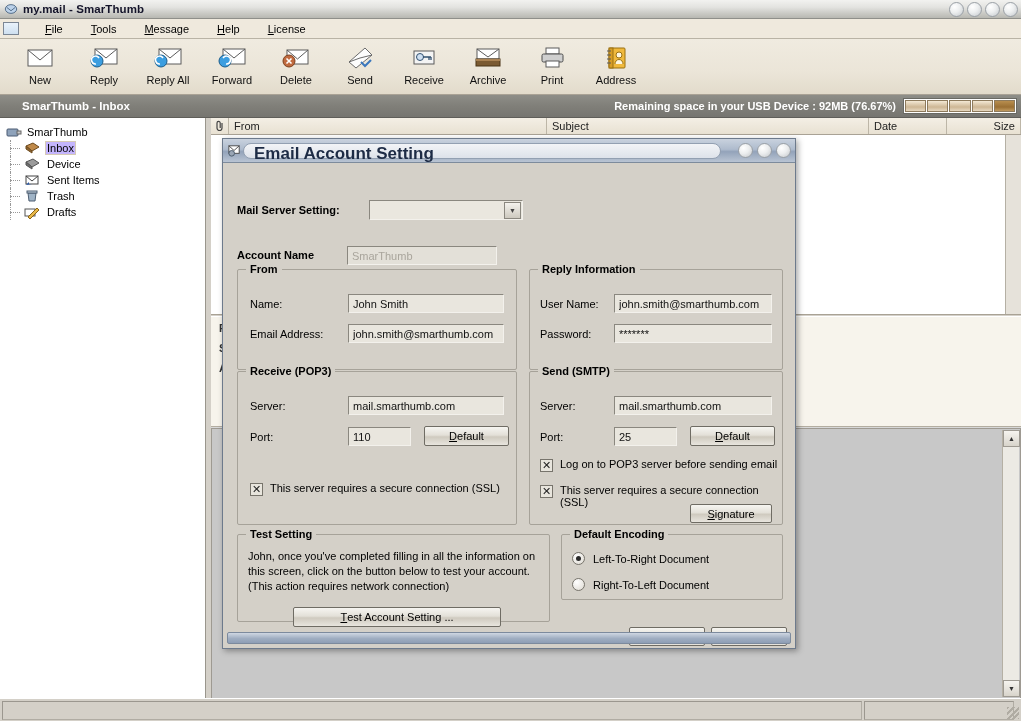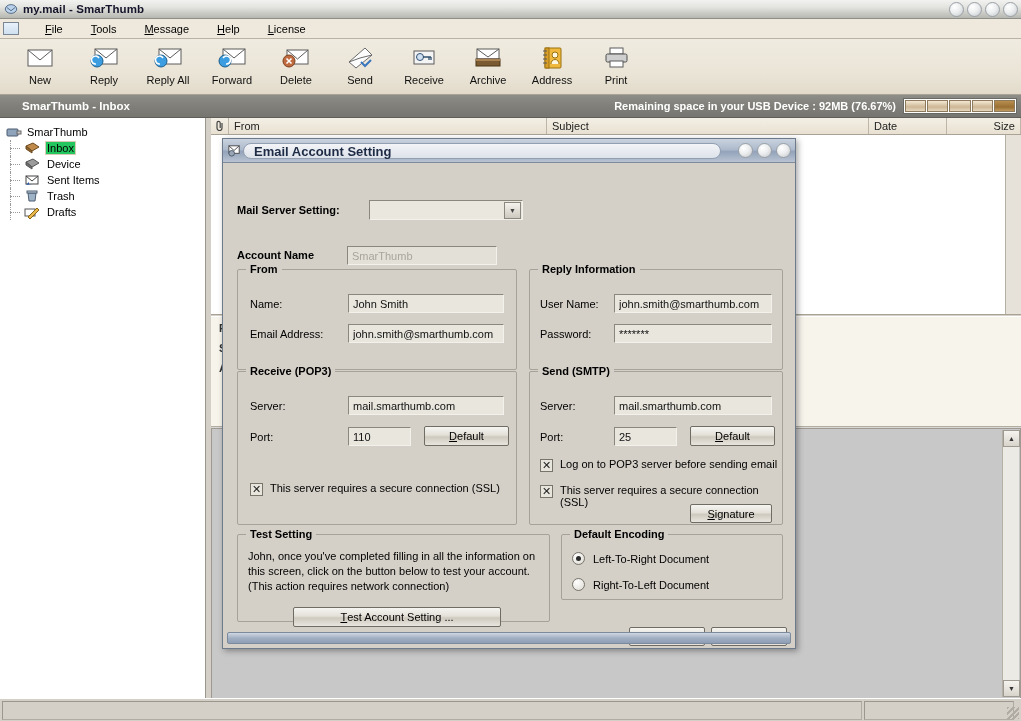--- a/index.html
+++ b/index.html
@@ -86,21 +86,21 @@
     background: #fff; border-right: 1px solid #9a968c;
     padding: 6px 0 0 4px; overflow: hidden;
   }
   .tree-root { display: flex; align-items: center; gap: 5px; padding: 1px 2px; }
   .tree-root .t-label { font-size: 11px; }
   .tree-child {
     display: flex; align-items: center; gap: 5px; margin-left: 18px;
     padding: 1px 2px; position: relative;
   }
   .tree-child .t-label { font-size: 11px; padding: 0 2px; }
-  .tree-child.sel .t-label { background: #22c55e; border: 1px solid #d6cbb5; padding: 0 1px; }
+  .tree-child.sel .t-label { background: #c4b5fd; border: 1px solid #d6cbb5; padding: 0 1px; }
   .dots {
     position: absolute; left: -12px; top: 0; width: 12px; height: 100%;
     border-left: 1px dotted #999;
   }
   .dash { position: absolute; left: -12px; top: 50%; width: 10px; border-top: 1px dotted #999; }
 
   .pane-splitter {
     position: absolute; left: 206px; top: 118px; width: 5px; height: 580px;
     background: #d4d0c8;
   }
@@ -180,21 +180,21 @@
     border-bottom: 1px solid #7d8b9c;
   }
   .dlg-title .pill {
     position: absolute; left: 20px; top: 4px; right: 74px; height: 16px;
     background: linear-gradient(to bottom,#f2f4f7,#dde2ea);
     border: 1px solid #93a0b2; border-radius: 8px;
   }
   .dlg-title .dicon { position: absolute; left: 4px; top: 4px; width: 15px; height: 15px; z-index:2; }
   .dlg-title .dtext {
     position: absolute; left: 24px; top: 5px; z-index: 3;
-    font-weight: bold; font-size: 13px; color: #1d2b45; padding-left: 7px;
+    font-weight: bold; font-size: 17px; color: #1d2b45; padding-left: 7px;
   }
   .dlg-title .dbtns { position: absolute; right: 4px; top: 4px; display: flex; gap: 4px; z-index:3; }
 
   .dlg-body { position: relative; padding: 0; height: 470px; }
   .dlg-foot {
     position: absolute; left: 4px; right: 4px; bottom: 4px; height: 12px;
     background: linear-gradient(to bottom,#cfd7e2,#9fadc1 55%,#8e9eb5);
     border: 1px solid #7c8a9d; border-radius: 2px;
   }
 
@@ -372,39 +372,39 @@
           <rect x="3" y="13" width="24" height="7" fill="#7a5a32" stroke="#4b3517"></rect>
           <rect x="3" y="13" width="24" height="2" fill="#a98253"></rect>
         </svg>
       </div>
       <div class="lbl">Archive</div>
     </div>
 
     <div class="tool-btn">
       <div class="ico">
         <svg width="30" height="24" viewBox="0 0 30 24">
+          <rect x="9" y="2" width="13" height="6" fill="#fff" stroke="#5b5b5b"></rect>
+          <rect x="5" y="8" width="21" height="8" rx="1.5" fill="#cfcfcf" stroke="#4d4d4d"></rect>
+          <rect x="9" y="15" width="13" height="6" fill="#fff" stroke="#5b5b5b"></rect>
+        </svg>
+      </div>
+      <div class="lbl">Print</div>
+    </div>
+
+    <div class="tool-btn">
+      <div class="ico">
+        <svg width="30" height="24" viewBox="0 0 30 24">
           <rect x="8" y="2" width="16" height="20" rx="1" fill="#f0b93d" stroke="#9a7111"></rect>
           <rect x="8" y="2" width="4" height="20" fill="#d79d26" stroke="#9a7111"></rect>
           <circle cx="18" cy="9" r="3" fill="#fff7e0" stroke="#9a7111"></circle>
           <path d="M14 18 a4 4.5 0 0 1 8 0" fill="#fff7e0" stroke="#9a7111"></path>
           <path d="M6 5 h4 M6 9 h4 M6 13 h4 M6 17 h4" stroke="#5b5b5b" stroke-width="1"></path>
         </svg>
       </div>
       <div class="lbl">Address</div>
-    </div>
-
-    <div class="tool-btn">
-      <div class="ico">
-        <svg width="30" height="24" viewBox="0 0 30 24">
-          <rect x="9" y="2" width="13" height="6" fill="#fff" stroke="#5b5b5b"></rect>
-          <rect x="5" y="8" width="21" height="8" rx="1.5" fill="#cfcfcf" stroke="#4d4d4d"></rect>
-          <rect x="9" y="15" width="13" height="6" fill="#fff" stroke="#5b5b5b"></rect>
-        </svg>
-      </div>
-      <div class="lbl">Print</div>
     </div>
   </div>
 
   <div class="banner">
     <span class="left">SmarThumb - Inbox</span>
     <span class="right">Remaining space in your USB Device :  92MB (76.67%)</span>
     <div class="usb-meter">
       <div class="usb-seg"></div>
       <div class="usb-seg"></div>
       <div class="usb-seg"></div>

